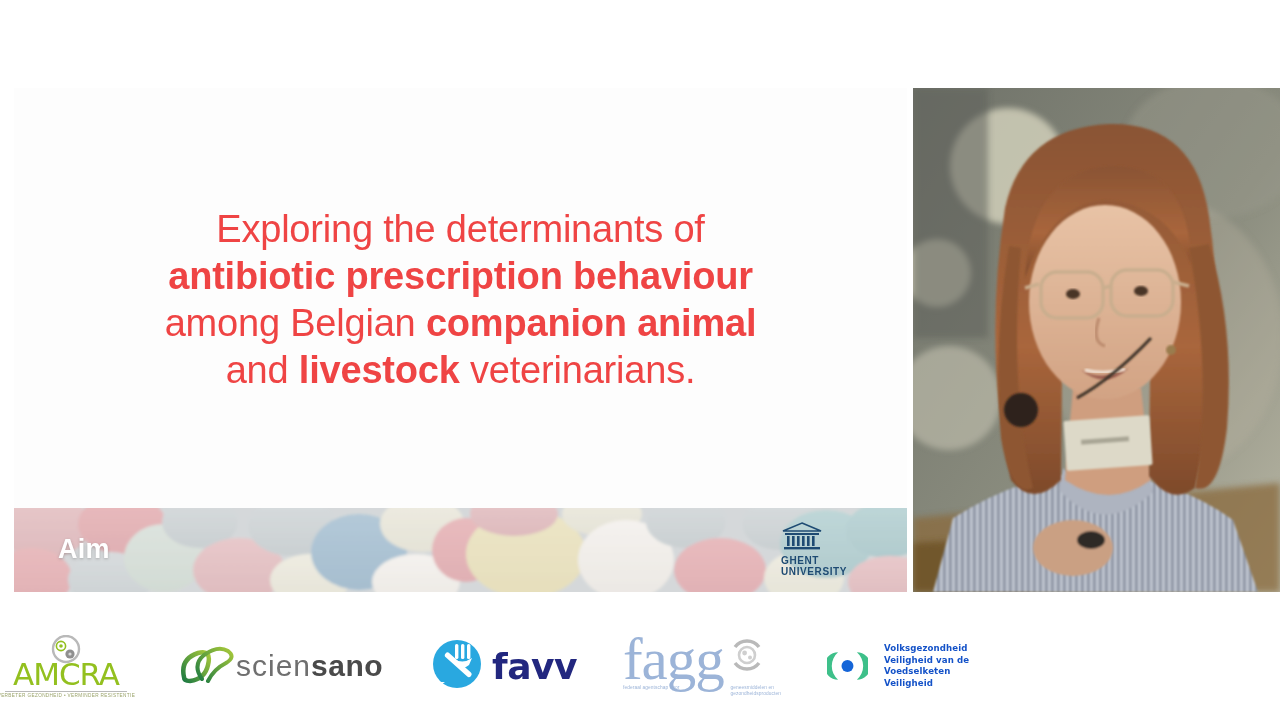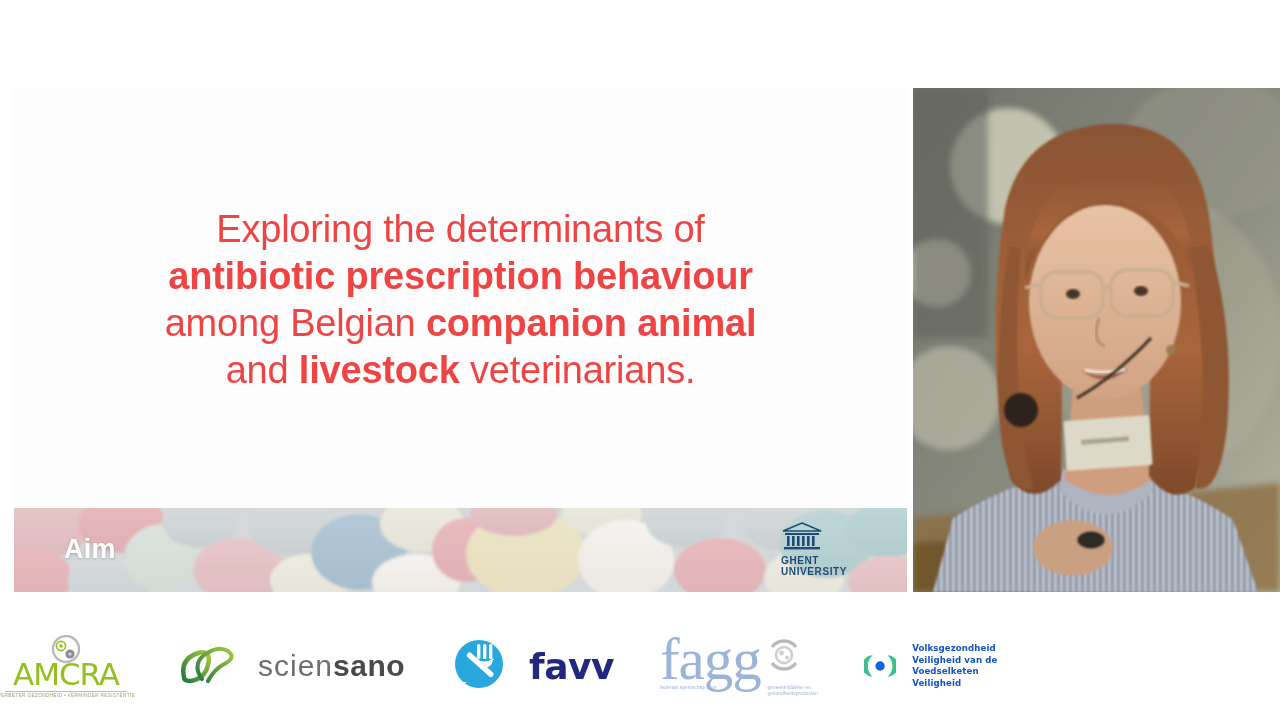--- a/index.html
+++ b/index.html
@@ -60,21 +60,21 @@
     overflow: hidden;
     background: #cfd3d6;
   }
   #aim-banner .pillfield {
     position: absolute;
     inset: 0;
     filter: saturate(0.85);
   }
   #aim-label {
     position: absolute;
-    left: 50px;
+    left: 44px;
     top: 26px;
     color: #ffffff;
     font-size: 27px;
     font-weight: 700;
     letter-spacing: 0.2px;
     text-shadow: 0 1px 3px rgba(80,80,80,0.35);
     z-index: 5;
   }
   
   #ghent-logo {
@@ -140,31 +140,31 @@
   }
   #logo-amcra .amcra-tag {
     font-size: 4.6px;
     letter-spacing: 0.35px;
     color: #9aa36a;
     white-space: nowrap;
     transform: scaleX(1.02);
   }
 
   
-  #logo-sciensano { gap: 22px; }
+  #logo-sciensano { gap: 0; }
   #logo-sciensano .sci-word {
     font-size: 30px;
     letter-spacing: 1px;
     color: #6f6f6f;
     font-weight: 300;
   }
   #logo-sciensano .sci-word b { color: #4a4a4a; font-weight: 700; letter-spacing: 0.5px; }
 
   
-  #logo-favv { gap: 22px; }
+  #logo-favv { gap: 7px; }
   #logo-favv .favv-word {
     font-size: 36px;
     font-weight: 700;
     color: #22277f;
     letter-spacing: -0.5px;
     font-family: "DejaVu Sans", sans-serif;
   }
 
   
   #logo-fagg { flex-direction: column; align-items: flex-start; width: 160px; }

